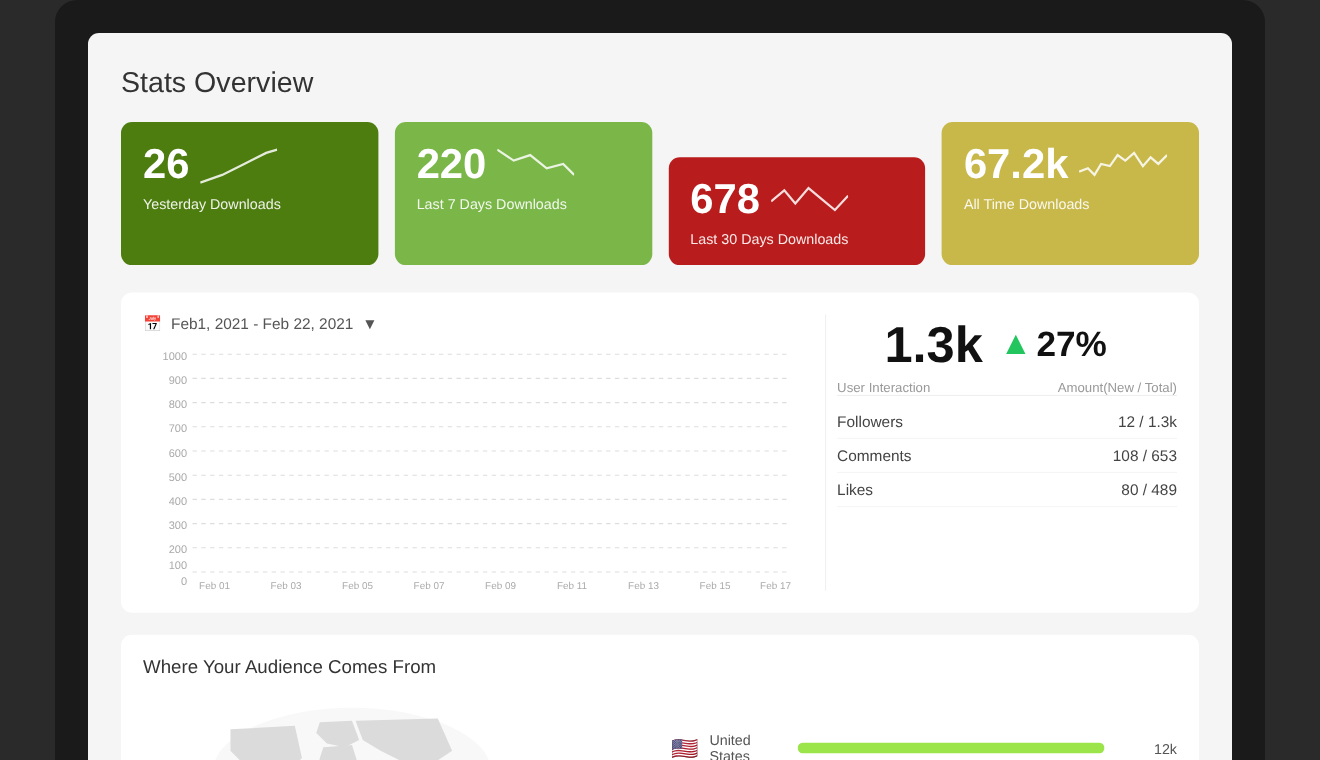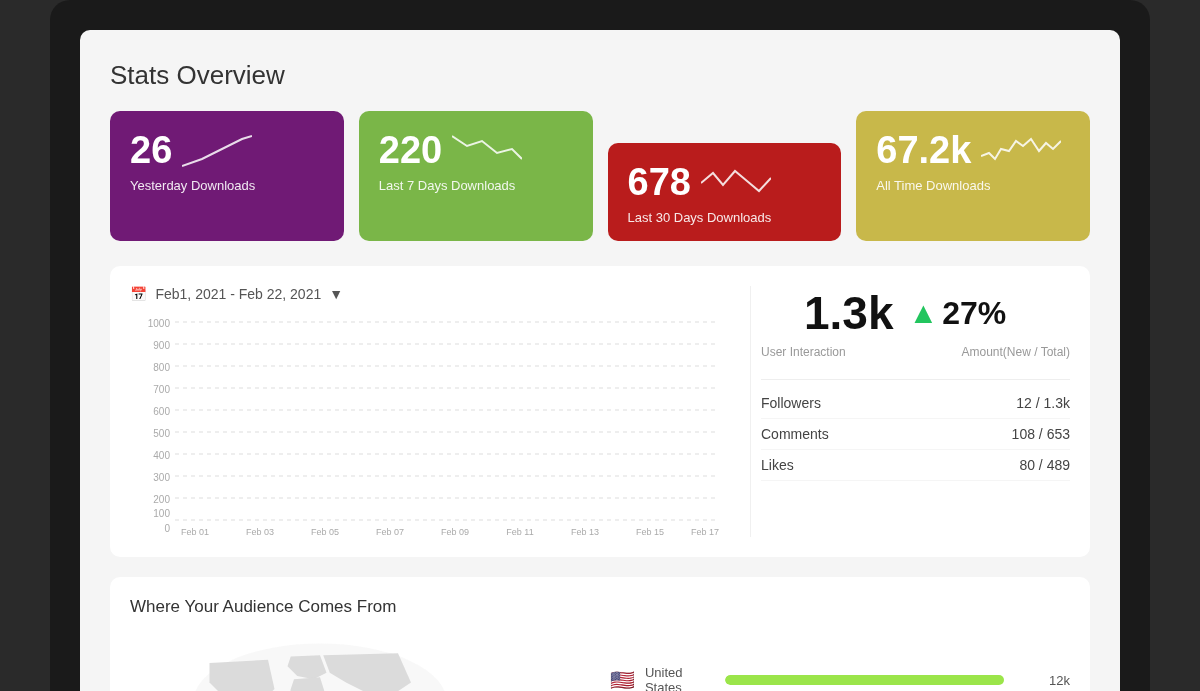--- a/index.html
+++ b/index.html
@@ -35,21 +35,21 @@
       grid-template-columns: repeat(4, 1fr);
       gap: 15px;
       margin-bottom: 25px;
     }
     .stat-card {
       border-radius: 10px;
       padding: 18px 20px 16px 20px;
       position: relative;
       overflow: hidden;
     }
-    .stat-card.rose { background: #701a75; }
+    .stat-card.rose { background: #4d7c0f; }
     .stat-card.green { background: #7ab648; }
     .stat-card.blue { background: #b91c1c; margin-top: 32px; }
     .stat-card.gold { background: #c8b84a; }
     .stat-card .number {
       font-size: 38px;
       font-weight: 700;
       color: white;
       display: flex;
       align-items: center;
       gap: 10px;
@@ -129,21 +129,21 @@
       margin-bottom: 18px;
     }
     .interaction-table {
       width: 100%;
     }
     .interaction-table .header-row {
       display: flex;
       justify-content: space-between;
       font-size: 12px;
       color: #999;
-      padding-bottom: 20px;
+      padding-bottom: 0;
       border-bottom: 1px solid #eee;
       margin-bottom: 8px;
     }
     .interaction-table .data-row {
       display: flex;
       justify-content: space-between;
       font-size: 14px;
       color: #444;
       padding: 7px 0;
       border-bottom: 1px solid #f5f5f5;

